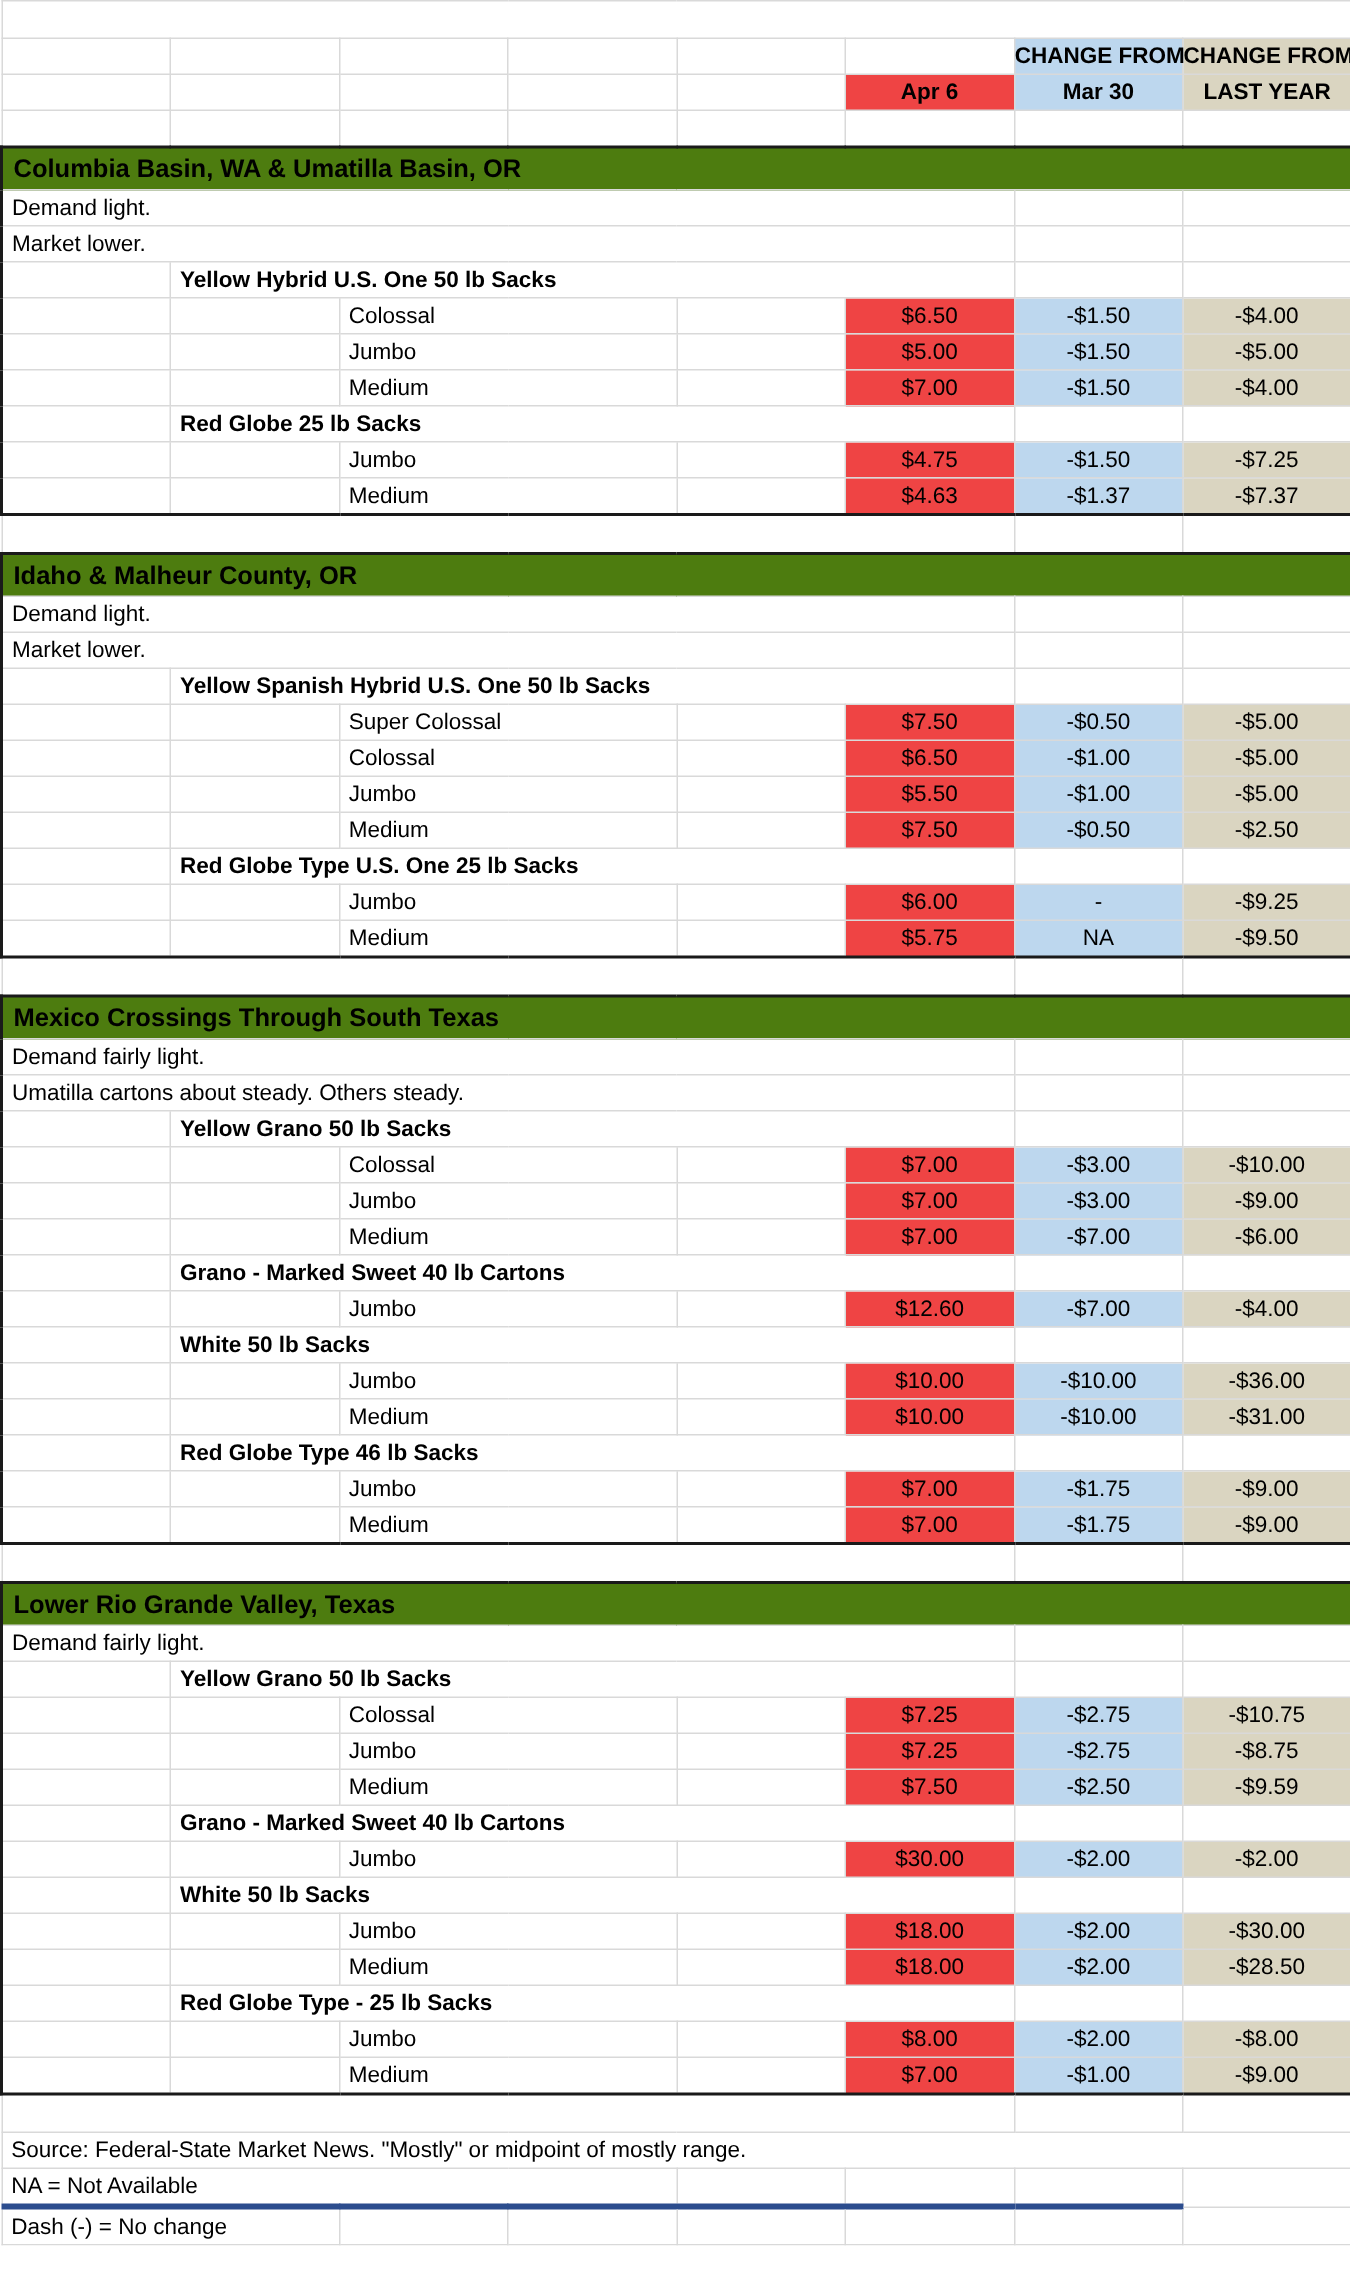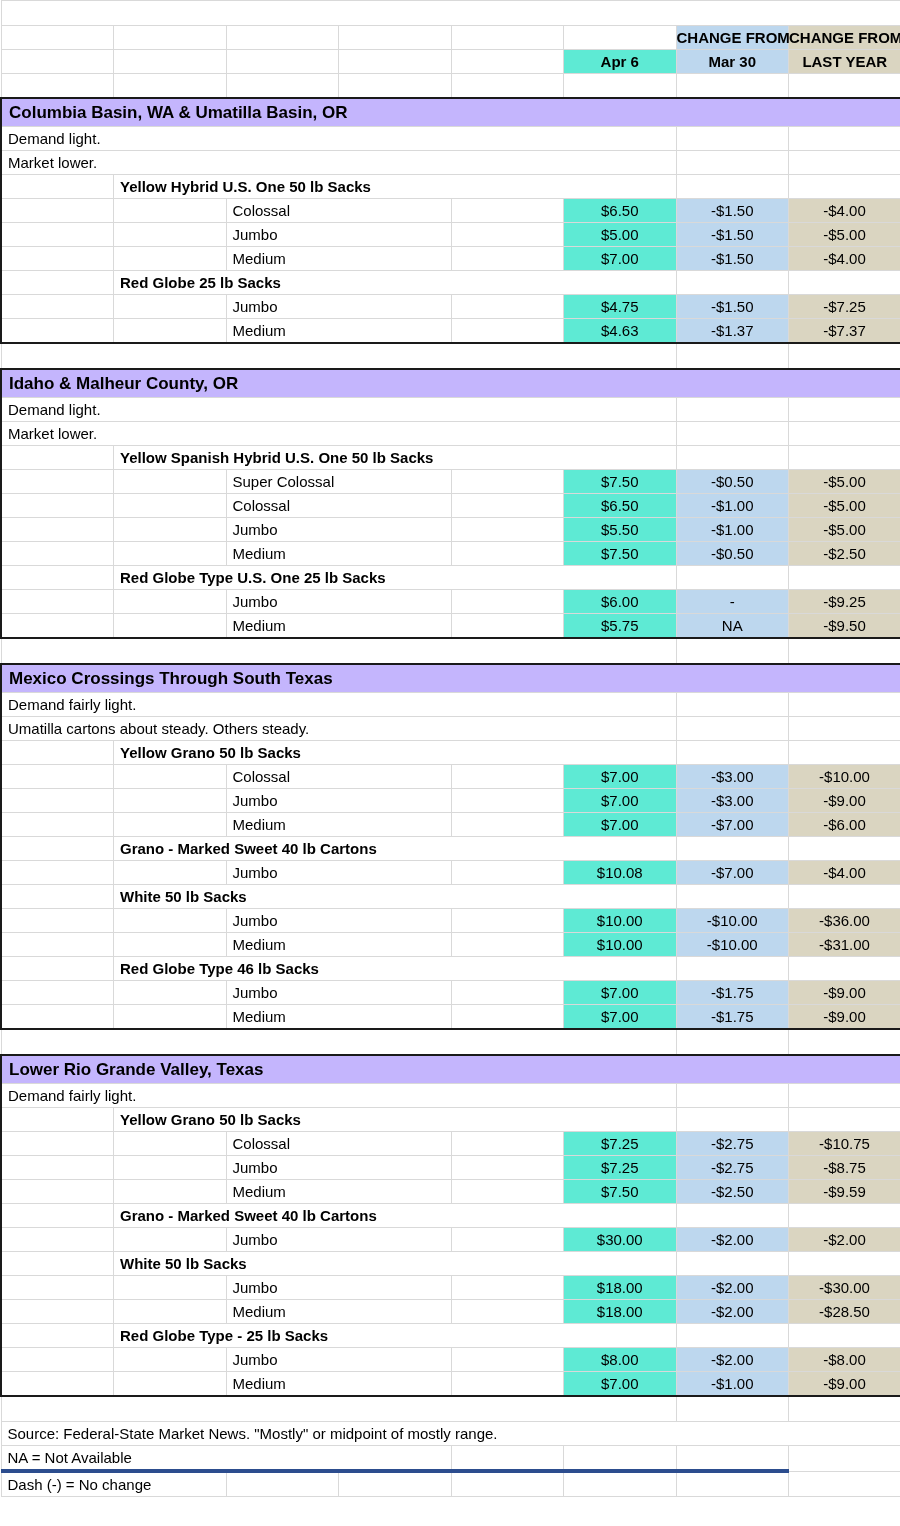--- a/index.html
+++ b/index.html
@@ -5,24 +5,24 @@
   html,body{margin:0;padding:0;background:#ffffff;}
   #sheet-wrap{width:835px;}
   table{border-collapse:collapse;table-layout:fixed;width:900px;
         font-family:"Liberation Sans",sans-serif;font-size:15px;color:#000;}
   col{width:112.5px;}
   td{border:1px solid #d9d9d9;height:23px;padding:0 2px 0 6px;
      white-space:nowrap;overflow:visible;line-height:1.05;vertical-align:middle;}
   td.ctr{text-align:center;padding:0;}
   .bold{font-weight:bold;}
   .r1{height:24px;}
-  .c-yellow{background:#5eead4;}
+  .c-yellow{background:#ef4444;}
   .c-blue{background:#BDD7EE;}
   .c-tan{background:#DAD5C1;}
-  .c-green{background:#c4b5fd;}
+  .c-green{background:#4d7c0f;}
   .title{font-size:17px;font-weight:bold;height:27px;padding-left:7px;}
   tr.sec-top td{border-top:2px solid #1a1a1a;}
   tr.sec td:first-child{border-left:2px solid #1a1a1a;}
   tr.sec td:last-child{border-right:2px solid #1a1a1a;}
   tr.sec-bottom td{border-bottom:2px solid #1a1a1a;}
   tr.gap td{height:24px;}
   td.navy{border-bottom:4px solid #2c4d8e;}
 </style>
 </head>
 <body>
@@ -282,21 +282,21 @@
           <td></td>
           <td class="bold" colspan="5">Grano - Marked Sweet 40 lb Cartons</td>
           <td></td>
           <td></td>
         </tr>
         <tr class="sec">
           <td></td>
           <td></td>
           <td colspan="2">Jumbo</td>
           <td></td>
-          <td class="c-yellow ctr">$10.08</td>
+          <td class="c-yellow ctr">$12.60</td>
           <td class="c-blue ctr">-$7.00</td>
           <td class="c-tan ctr">-$4.00</td>
         </tr>
         <tr class="sec">
           <td></td>
           <td class="bold" colspan="5">White 50 lb Sacks</td>
           <td></td>
           <td></td>
         </tr>
         <tr class="sec">

